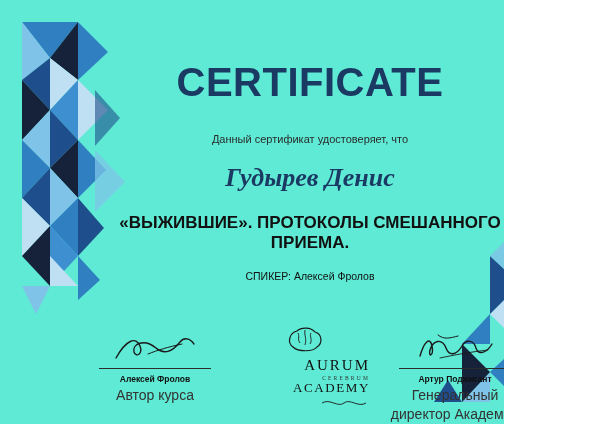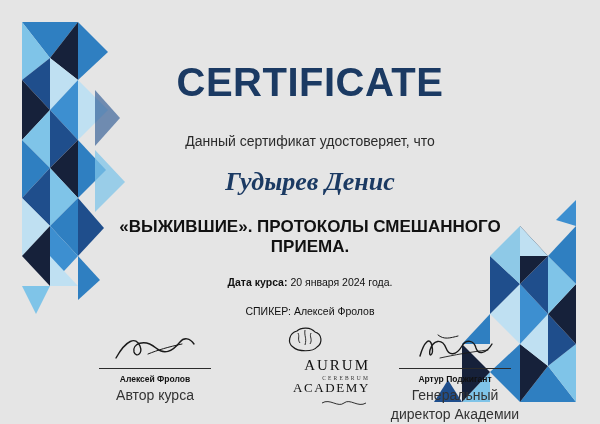--- a/index.html
+++ b/index.html
@@ -8,23 +8,23 @@
     background: #ffffff;
   }
   body {
     width: 600px;
     height: 424px;
     overflow: hidden;
     font-family: "Liberation Sans", sans-serif;
   }
   .certificate {
     position: relative;
-    width: 600px;
-    height: 424px;
-    background: #e5e5e5;
+    width: 504px;
+    height: 424px;
+    background: #5eead4;
     overflow: hidden;
     text-decoration: underline;
   }
 
   
   .deco {
     position: absolute;
     top: 0;
     left: 0;
     width: 600px;
@@ -47,21 +47,21 @@
     font-size: 40px;
     font-weight: bold;
     letter-spacing: 0.5px;
     color: #1b3a63;
     font-family: "Liberation Sans", sans-serif;
     line-height: 1;
   }
 
   .subtitle {
     margin-top: 31px;
-    font-size: 14px;
+    font-size: 11px;
     color: #2b2b2b;
   }
 
   .recipient {
     margin-top: 18px;
     font-size: 26px;
     font-weight: bold;
     font-style: italic;
     color: #1b3a63;
     font-family: "Liberation Serif", serif;
@@ -222,24 +222,20 @@
     <polygon points="490,256 520,226 520,284" fill="#7fc4e8" opacity="0.85"></polygon>
     <polygon points="462,402 434,402 448,380" fill="#1f4e8c"></polygon>
     <polygon points="576,226 576,200 556,220" fill="#3d8fd0"></polygon>
   </svg>
 
   <div class="content">
     <div class="title">CERTIFICATE</div>
     <div class="subtitle">Данный сертификат удостоверяет, что</div>
     <div class="recipient">Гудырев Денис</div>
     <div class="course">«ВЫЖИВШИЕ». ПРОТОКОЛЫ СМЕШАННОГО ПРИЕМА.</div>
-    <div class="date-line">
-      <b>Дата курса:</b>
-      <span>20 января 2024 года.</span>
-    </div>
     <div class="speaker-line">
       <span>СПИКЕР:</span>
       <span>Алексей Фролов</span>
     </div>
   </div>
 
   <div class="signatures">
 
     <div class="sig-block">
       <div class="sig-scribble">

